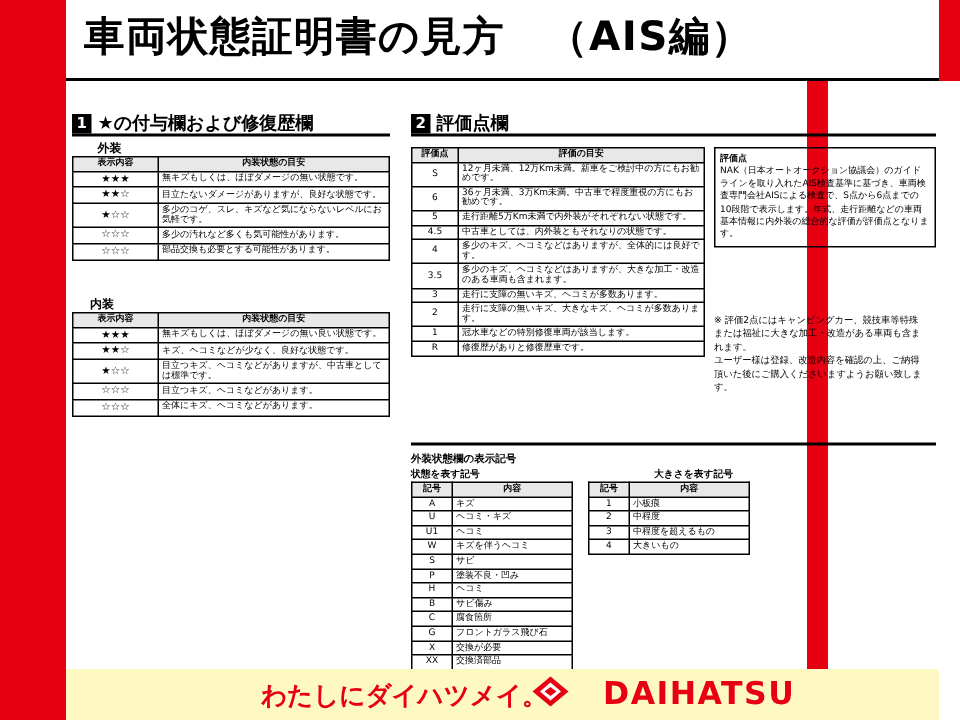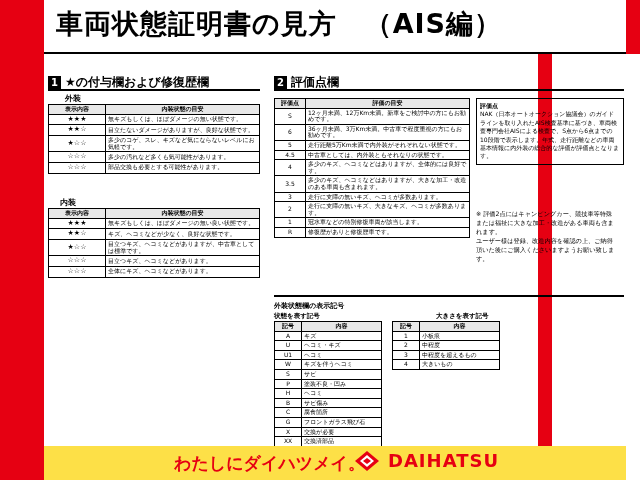--- a/index.html
+++ b/index.html
@@ -32,32 +32,32 @@
   .header-underline{
     position:absolute;left:44px;top:52px;width:582px;height:2px;background:#000;
   }
 
   
   .side-left{position:absolute;left:0;top:0;width:44px;height:480px;background:#e60012;}
   .side-right{position:absolute;right:0;top:0;width:14px;height:480px;background:#e60012;}
 
   
   .footer{
-    position:absolute;left:44px;top:446px;width:582px;height:34px;background:#fde047;
+    position:absolute;left:44px;top:446px;width:582px;height:34px;background:#fef9c3;
   }
   .footer-slogan{
     position:absolute;left:130px;top:6px;
     font-size:17px;font-weight:bold;color:#e60012;white-space:nowrap;
   }
   .footer-logo-mark{
     position:absolute;left:310px;top:4px;width:26px;height:22px;
   }
   .footer-brand{
-    position:absolute;left:344px;top:4px;
-    font-size:18px;font-weight:bold;color:#e60012;letter-spacing:1px;
+    position:absolute;left:358px;top:4px;
+    font-size:21px;font-weight:bold;color:#e60012;letter-spacing:1px;
   }
 
   
   .content{
     position:absolute;left:48px;top:58px;width:578px;height:384px;
   }
 
   
   .company{
     position:absolute;left:0;top:0;

